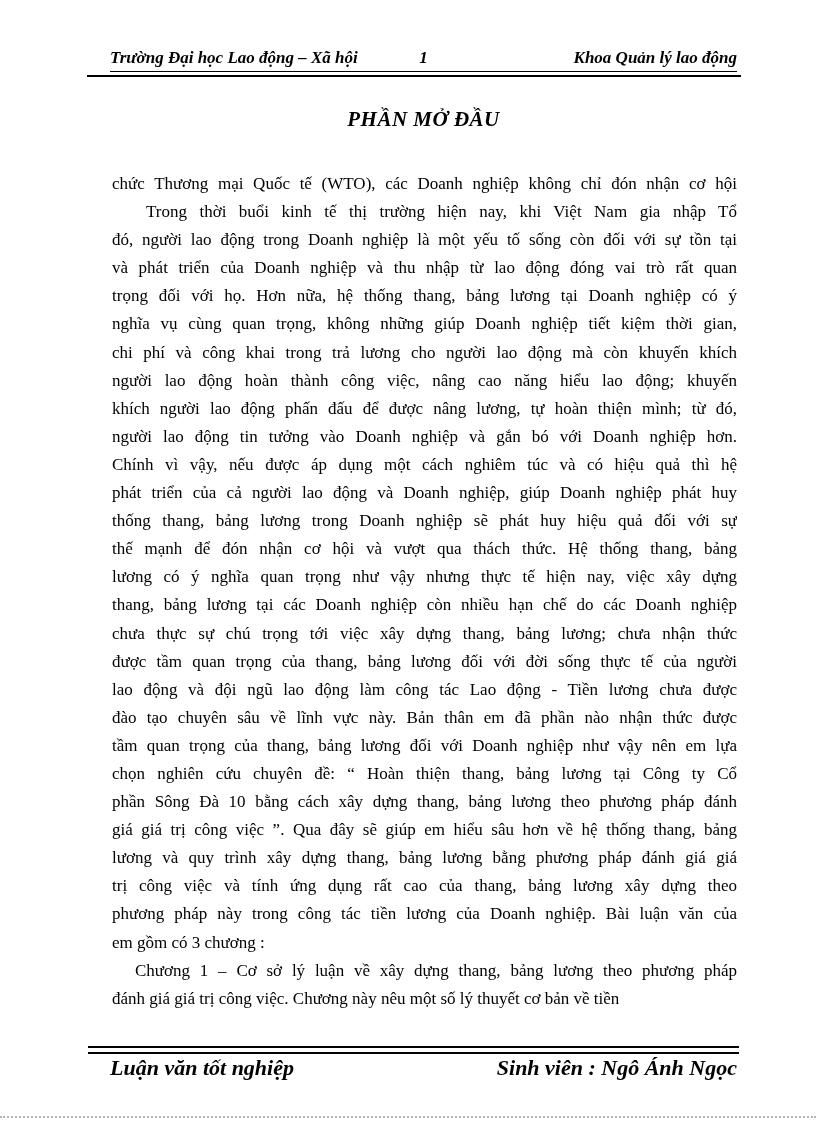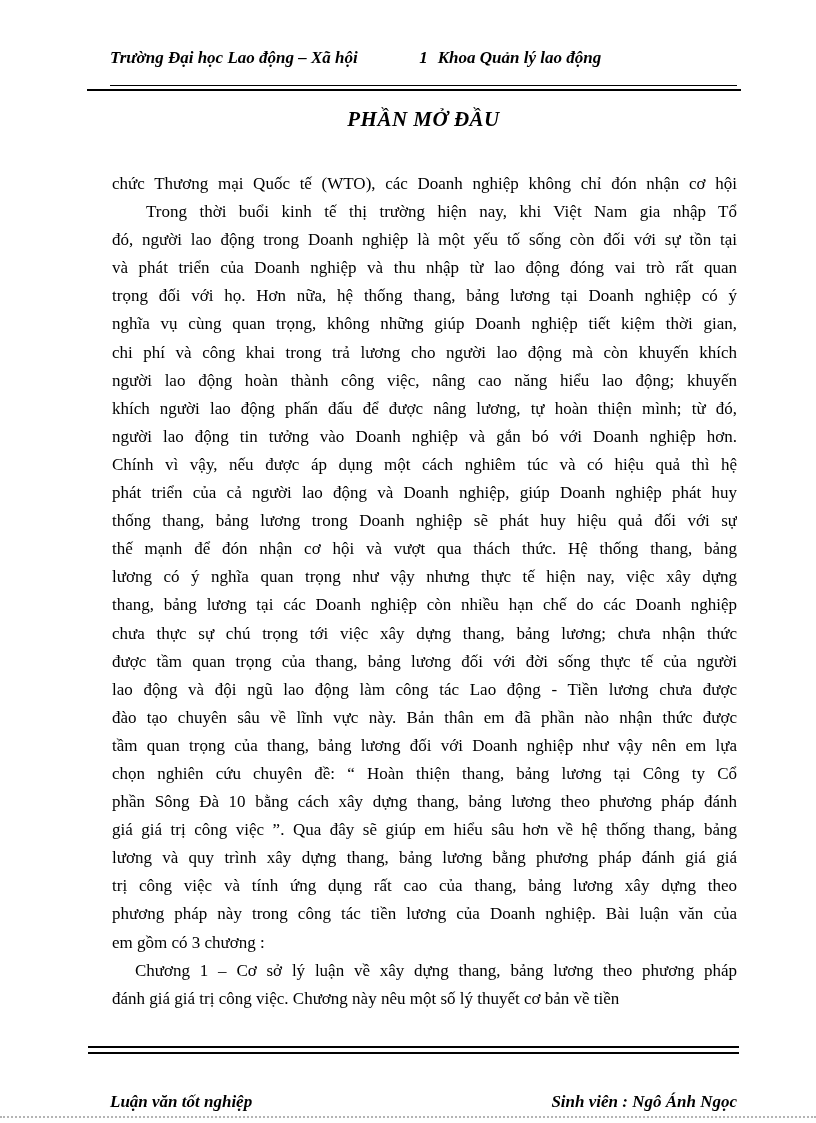--- a/index.html
+++ b/index.html
@@ -18,25 +18,25 @@
   
   .header {
     position: absolute;
     left: 110px; width: 627px; top: 47px;
   }
   .header-row {
     display: flex; align-items: baseline;
     font-size: 17px; font-weight: bold; font-style: italic;
     line-height: 21px;
     border-bottom: 1.5px solid #000;
-    padding-bottom: 17px;
+    padding-bottom: 3px;
   }
   .header-left  { flex: 1 1 0; text-align: left;  white-space: nowrap; }
   .header-num   { flex: 0 0 auto; text-align: center; padding: 0 10px; }
-  .header-right { flex: 1 1 0; text-align: left; white-space: nowrap; }
+  .header-right { flex: 1 1 0; text-align: right; white-space: nowrap; }
   .header-thick-rule {
     margin: 3px -4px 0 -23px;
     border-top: 2.5px solid #000;
     height: 0;
   }
   
   .doc-title {
     position: absolute;
     left: 110px; width: 627px; top: 105px;
     text-align: center;
@@ -65,23 +65,22 @@
     position: absolute;
     left: 88px; width: 651px; top: 1046px;
     height: 3.5px;
     border-top: 2px solid #000;
     border-bottom: 2.5px solid #000;
   }
   .footer-row {
     position: absolute;
     left: 110px; width: 627px; top: 1057px;
     display: flex; justify-content: space-between; align-items: baseline;
-    font-size: 17px; font-weight: bold; font-style: italic;
+    font-size: 22px; font-weight: bold; font-style: italic;
     line-height: 22px;
-    margin-top: 34px;
   }
   
   .page-break-line {
     position: absolute;
     left: 0; width: 816px; top: 1116px;
     border-top: 2px dotted #b4b4b4;
     height: 0;
   }
 </style>
 </head>

